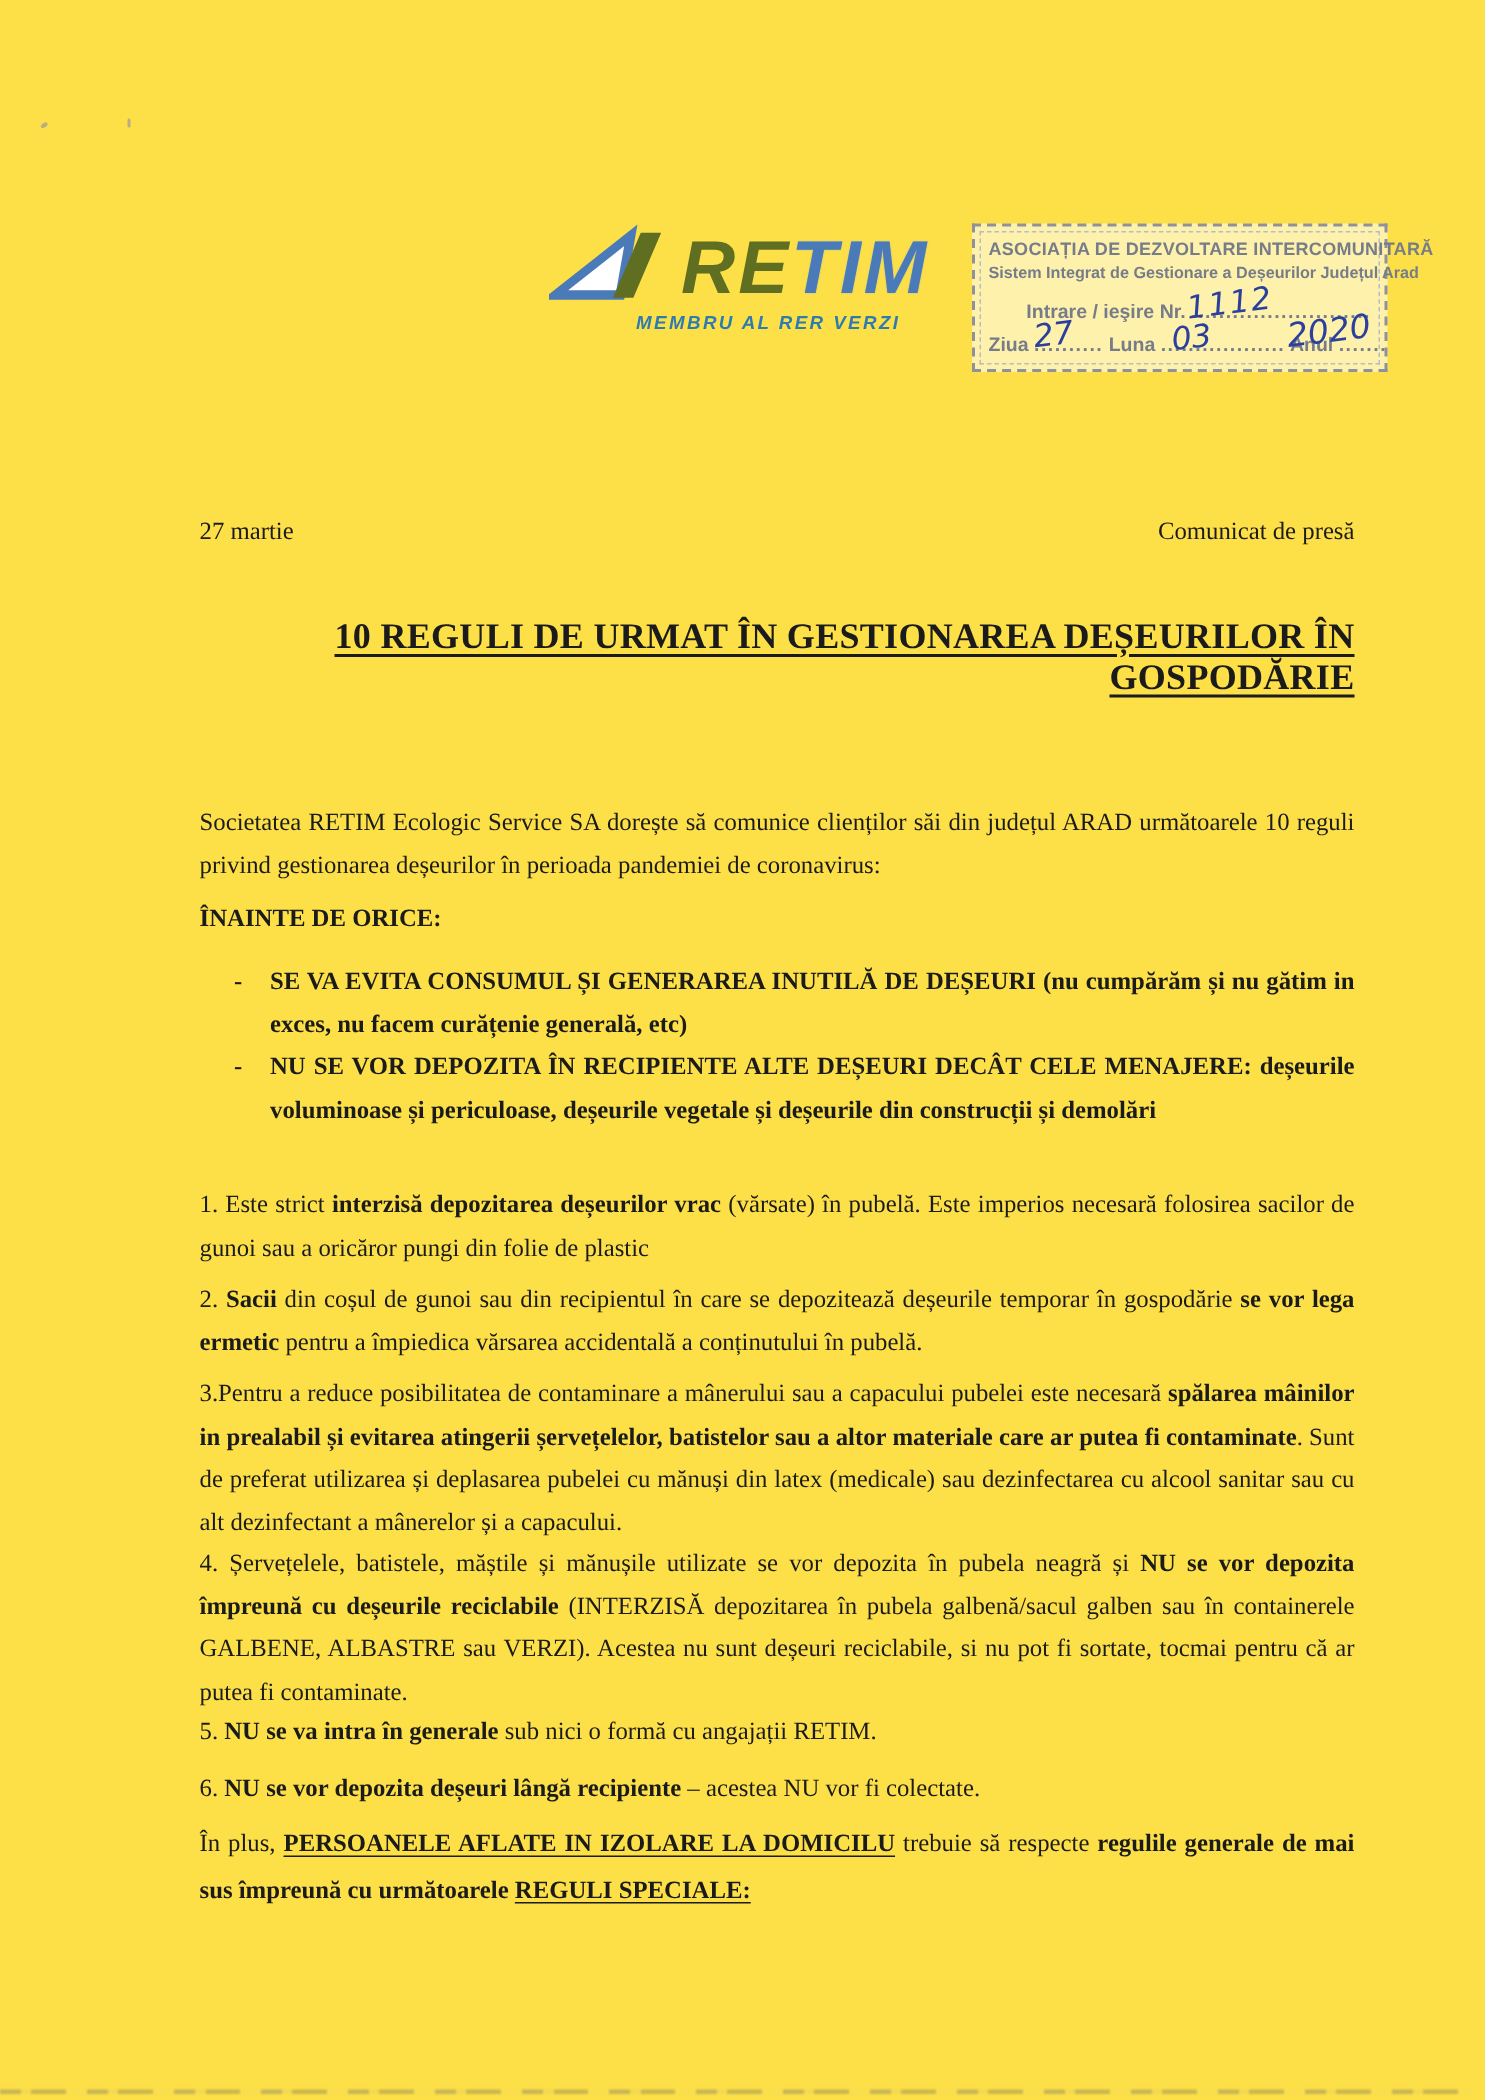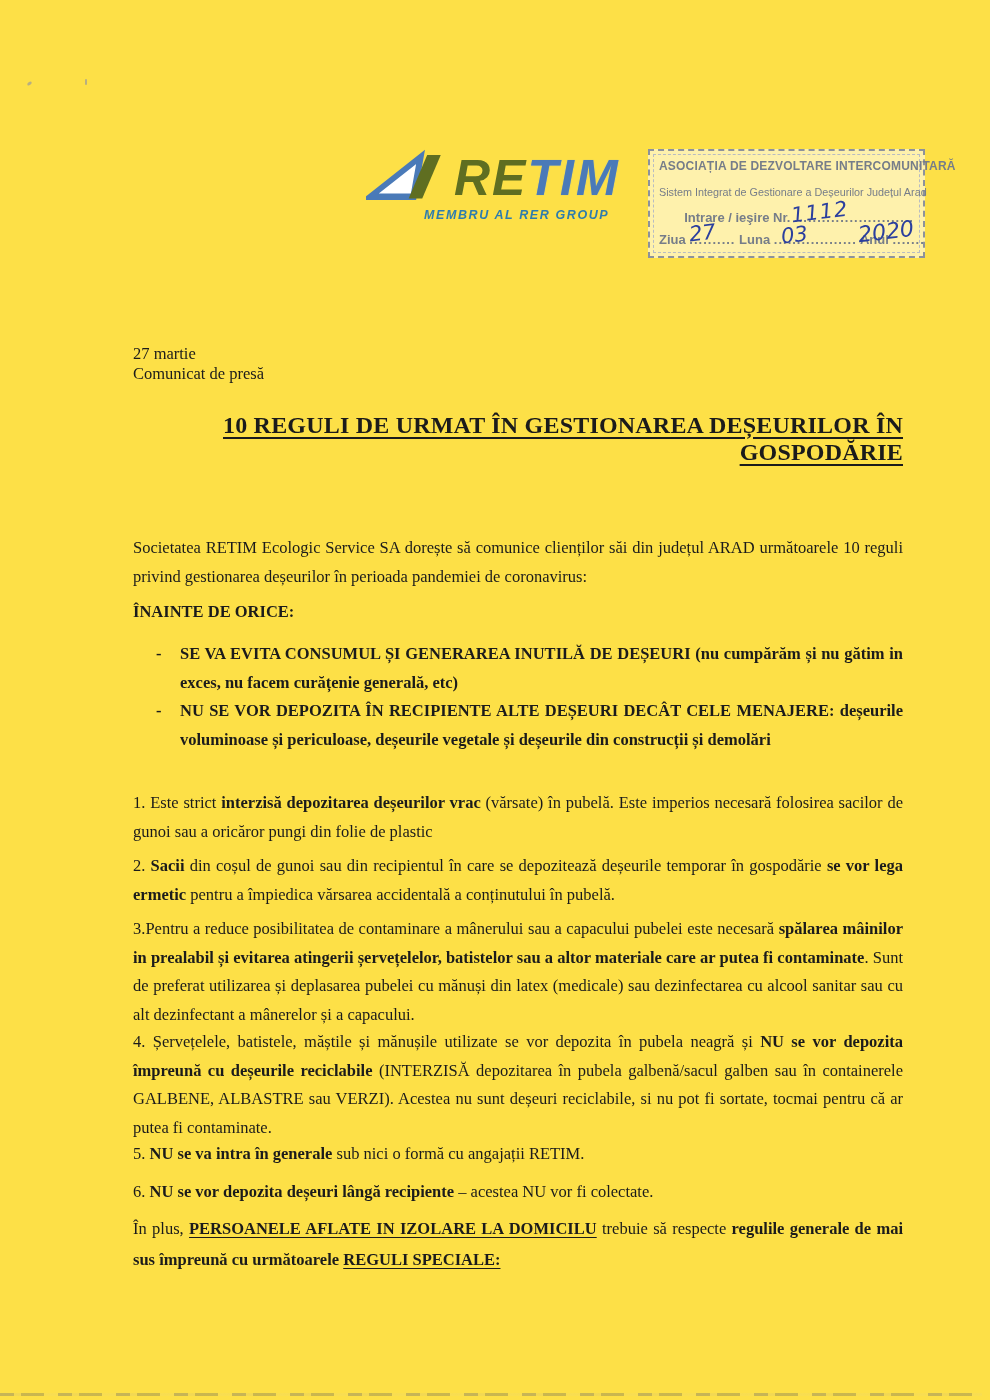--- a/index.html
+++ b/index.html
@@ -38,21 +38,21 @@
     position: absolute; left: 648px; top: 149px; width: 277px;
     box-sizing: border-box; padding: 8px 9px 9px;
     border: 2px dashed #8d929c;
     outline: 1px dashed #b8bcc3; outline-offset: -6px;
     color: #767d89;
     font-family: "Liberation Sans", sans-serif;
     background: rgba(255,255,255,.55);
     text-align: right;
   }
   .stamp-l1 { font-size: 12px; font-weight: bold; letter-spacing: .2px; filter: blur(.4px); white-space: nowrap; }
-  .stamp-l2 { font-size: 10.8px; font-weight: normal; margin-top: 13px; filter: blur(.4px); white-space: nowrap; }
+  .stamp-l2 { font-size: 10.8px; font-weight: bold; margin-top: 3px; filter: blur(.4px); white-space: nowrap; }
   .stamp-row { position: relative; margin-top: 12px; font-size: 13px; font-weight: bold; padding-left: 14px; white-space: nowrap; }
   .stamp-row2 { position: relative; margin-top: 7px; font-size: 13px; font-weight: bold; white-space: nowrap; }
   .dots { letter-spacing: 1px; }
   .hw {
     position: absolute;
     font-family: "DejaVu Sans", sans-serif;
     font-style: italic; font-weight: 400;
     color: #2b3f9e; font-size: 21px;
     transform: rotate(-7deg);
   }
@@ -61,21 +61,21 @@
   .hw-luna { left: 122px; top: -9px; }
   .hw-anul { right: 0px;  top: -13px; font-size: 22px; }
 
   
   .blk { position: absolute; left: 133px; width: 770px; margin: 0; }
   .body { font-size: 16.5px; line-height: 28.5px; text-align: justify; }
   .bold { font-weight: bold; }
   .b { font-weight: bold; }
   .u { text-decoration: underline; text-underline-offset: 3px; }
   .hu { font-weight: bold; text-decoration: underline; text-underline-offset: 4px; }
-  .header-row { display: flex; justify-content: space-between; font-size: 16.5px; flex-direction: column; }
+  .header-row { display: flex; justify-content: space-between; font-size: 16.5px; }
   .title {
     font-weight: bold; font-size: 24px; text-align: right;
     text-decoration: underline; text-underline-offset: 4px;
     letter-spacing: .2px;
   }
   .bullets { font-size: 16.5px; line-height: 28.5px; font-weight: bold; }
   .bullet-item { display: flex; }
   .dash { flex: 0 0 47px; box-sizing: border-box; padding-left: 23px; }
   .bullet-text { flex: 1; text-align: justify; }
   .foot { line-height: 31px; }
@@ -100,21 +100,21 @@
     <div class="logo-row">
       <svg class="logo-mark" width="86" height="58" viewBox="0 0 95 60">
         <g transform="skewX(-10)">
           <polygon points="14,54 62,10 62,54" fill="#ffffff" stroke="#4a7ab8" stroke-width="7" stroke-linejoin="miter"></polygon>
           <polygon points="69,8 84,8 72,56 57,56" fill="#5f6e21"></polygon>
         </g>
       </svg>
       <span class="logo-re">RE</span>
       <span class="logo-tim">TIM</span>
     </div>
-    <div class="logo-tagline">MEMBRU AL RER GROUP</div>
+    <div class="logo-tagline">MEMBRU AL RER VERZI</div>
   </div>
 
   <div class="stamp">
     <div class="stamp-l1">ASOCIAȚIA DE DEZVOLTARE INTERCOMUNITARĂ</div>
     <div class="stamp-l2">Sistem Integrat de Gestionare a Deșeurilor Județul Arad</div>
     <div class="stamp-row">
       <span>Intrare / ieşire</span>
       <span>Nr.</span>
       <span class="dots">..........................</span>
       <span class="hw hw-nr">1112</span>

